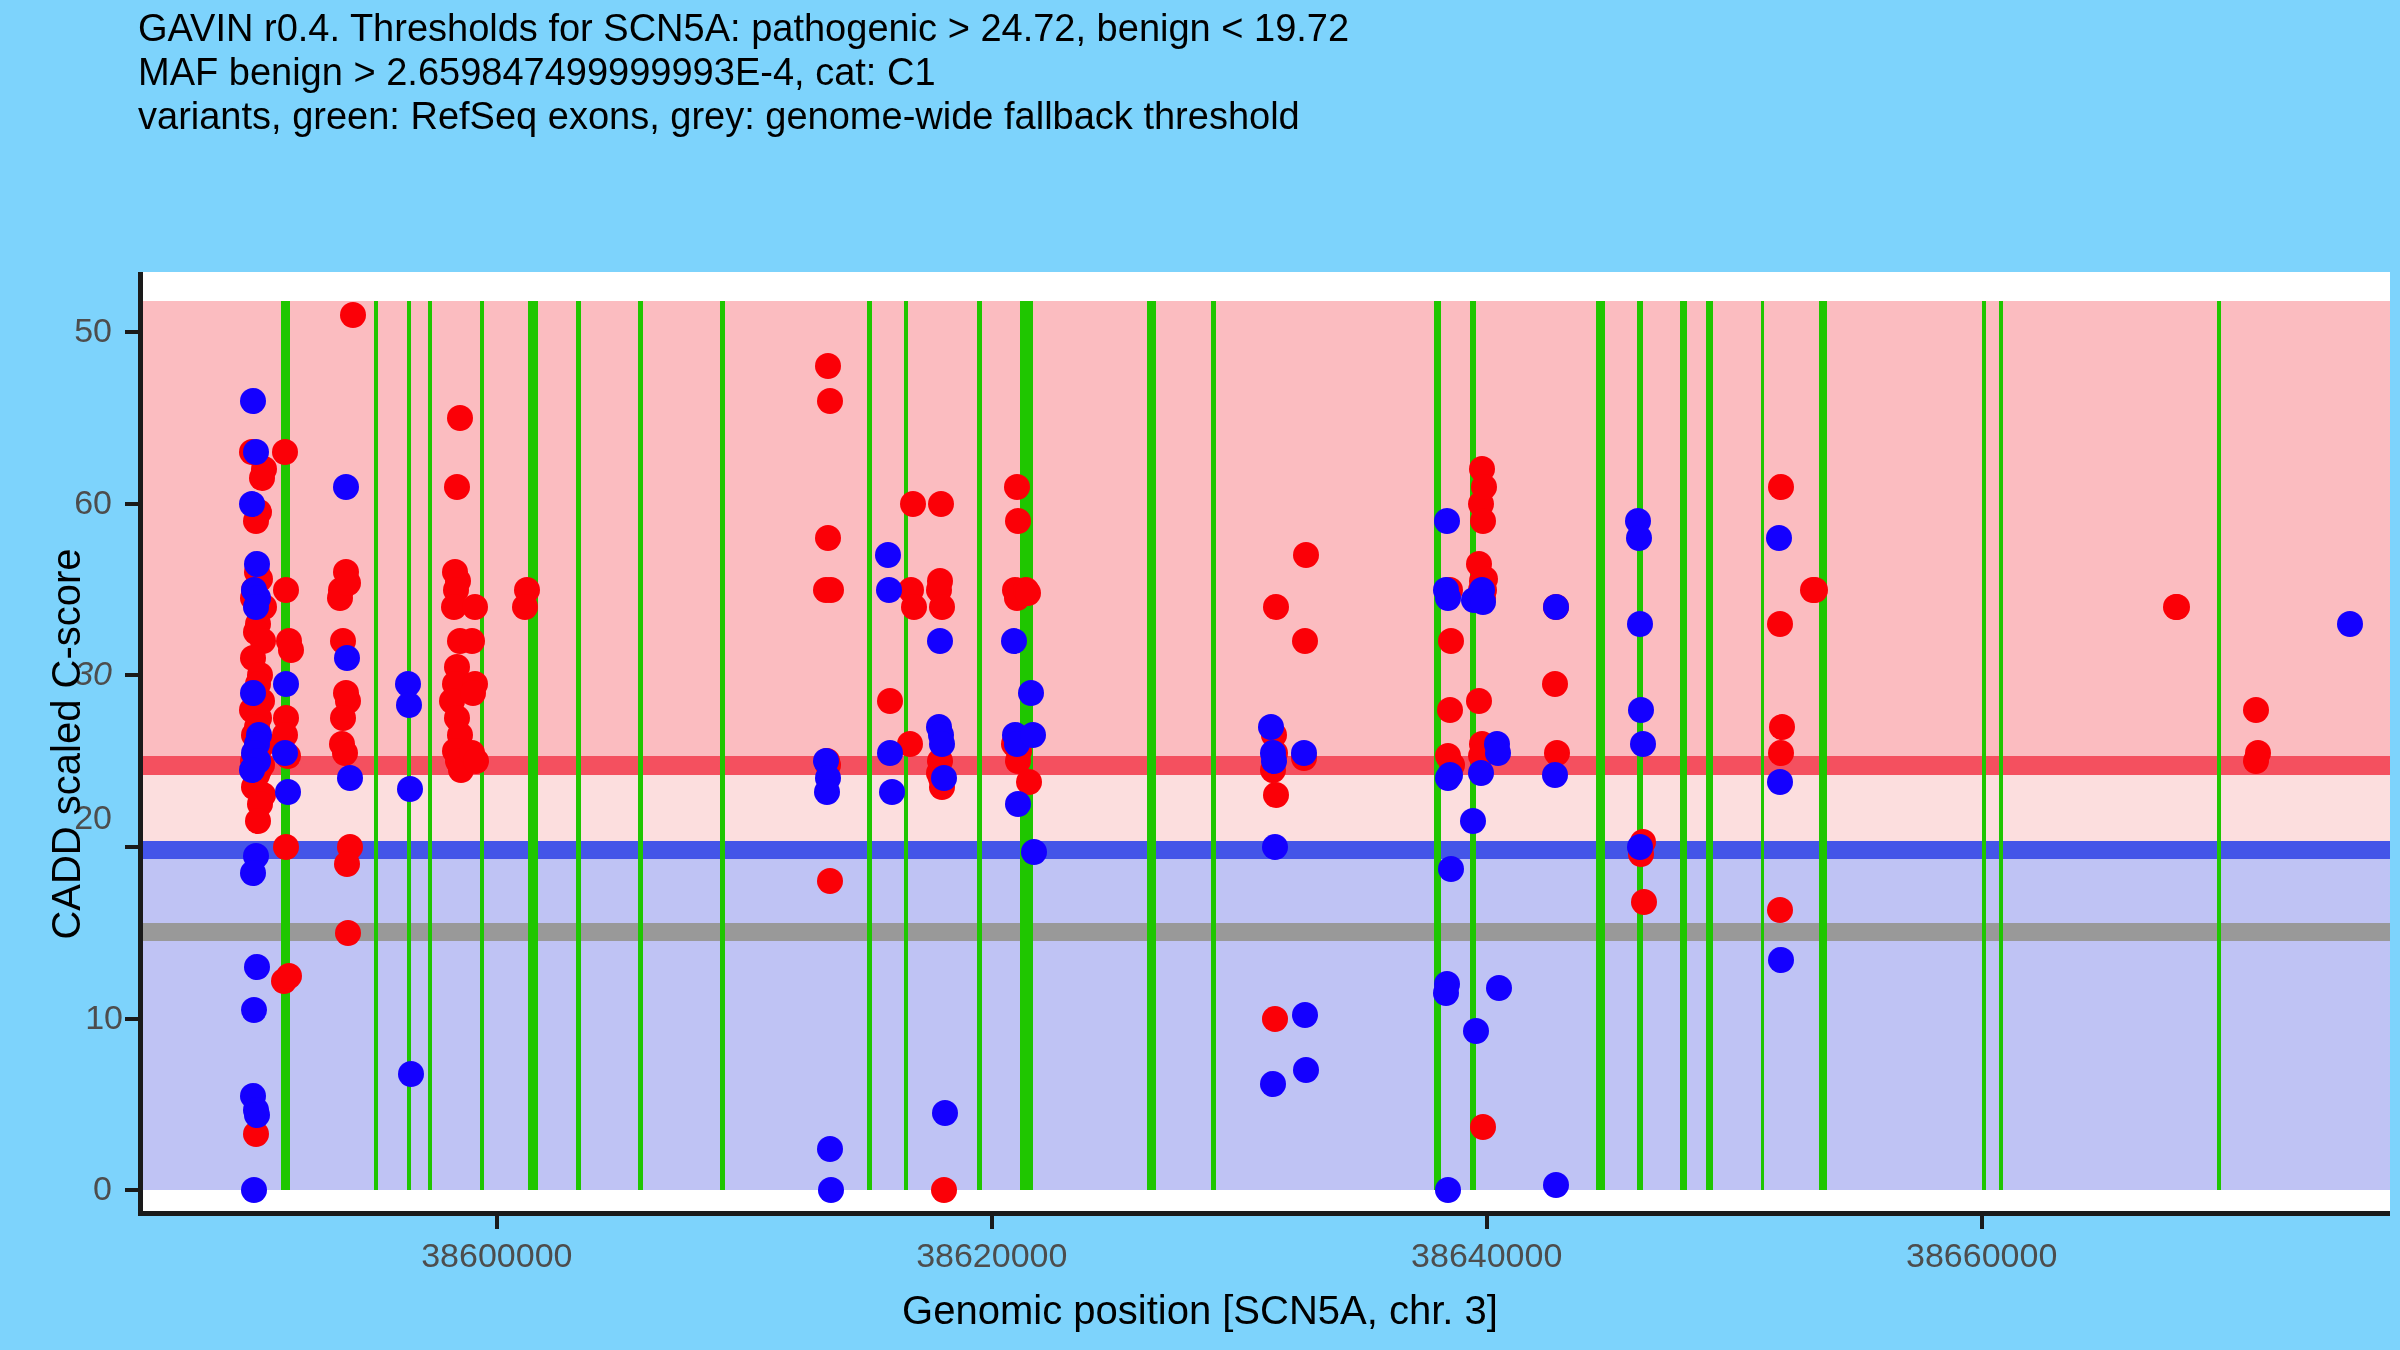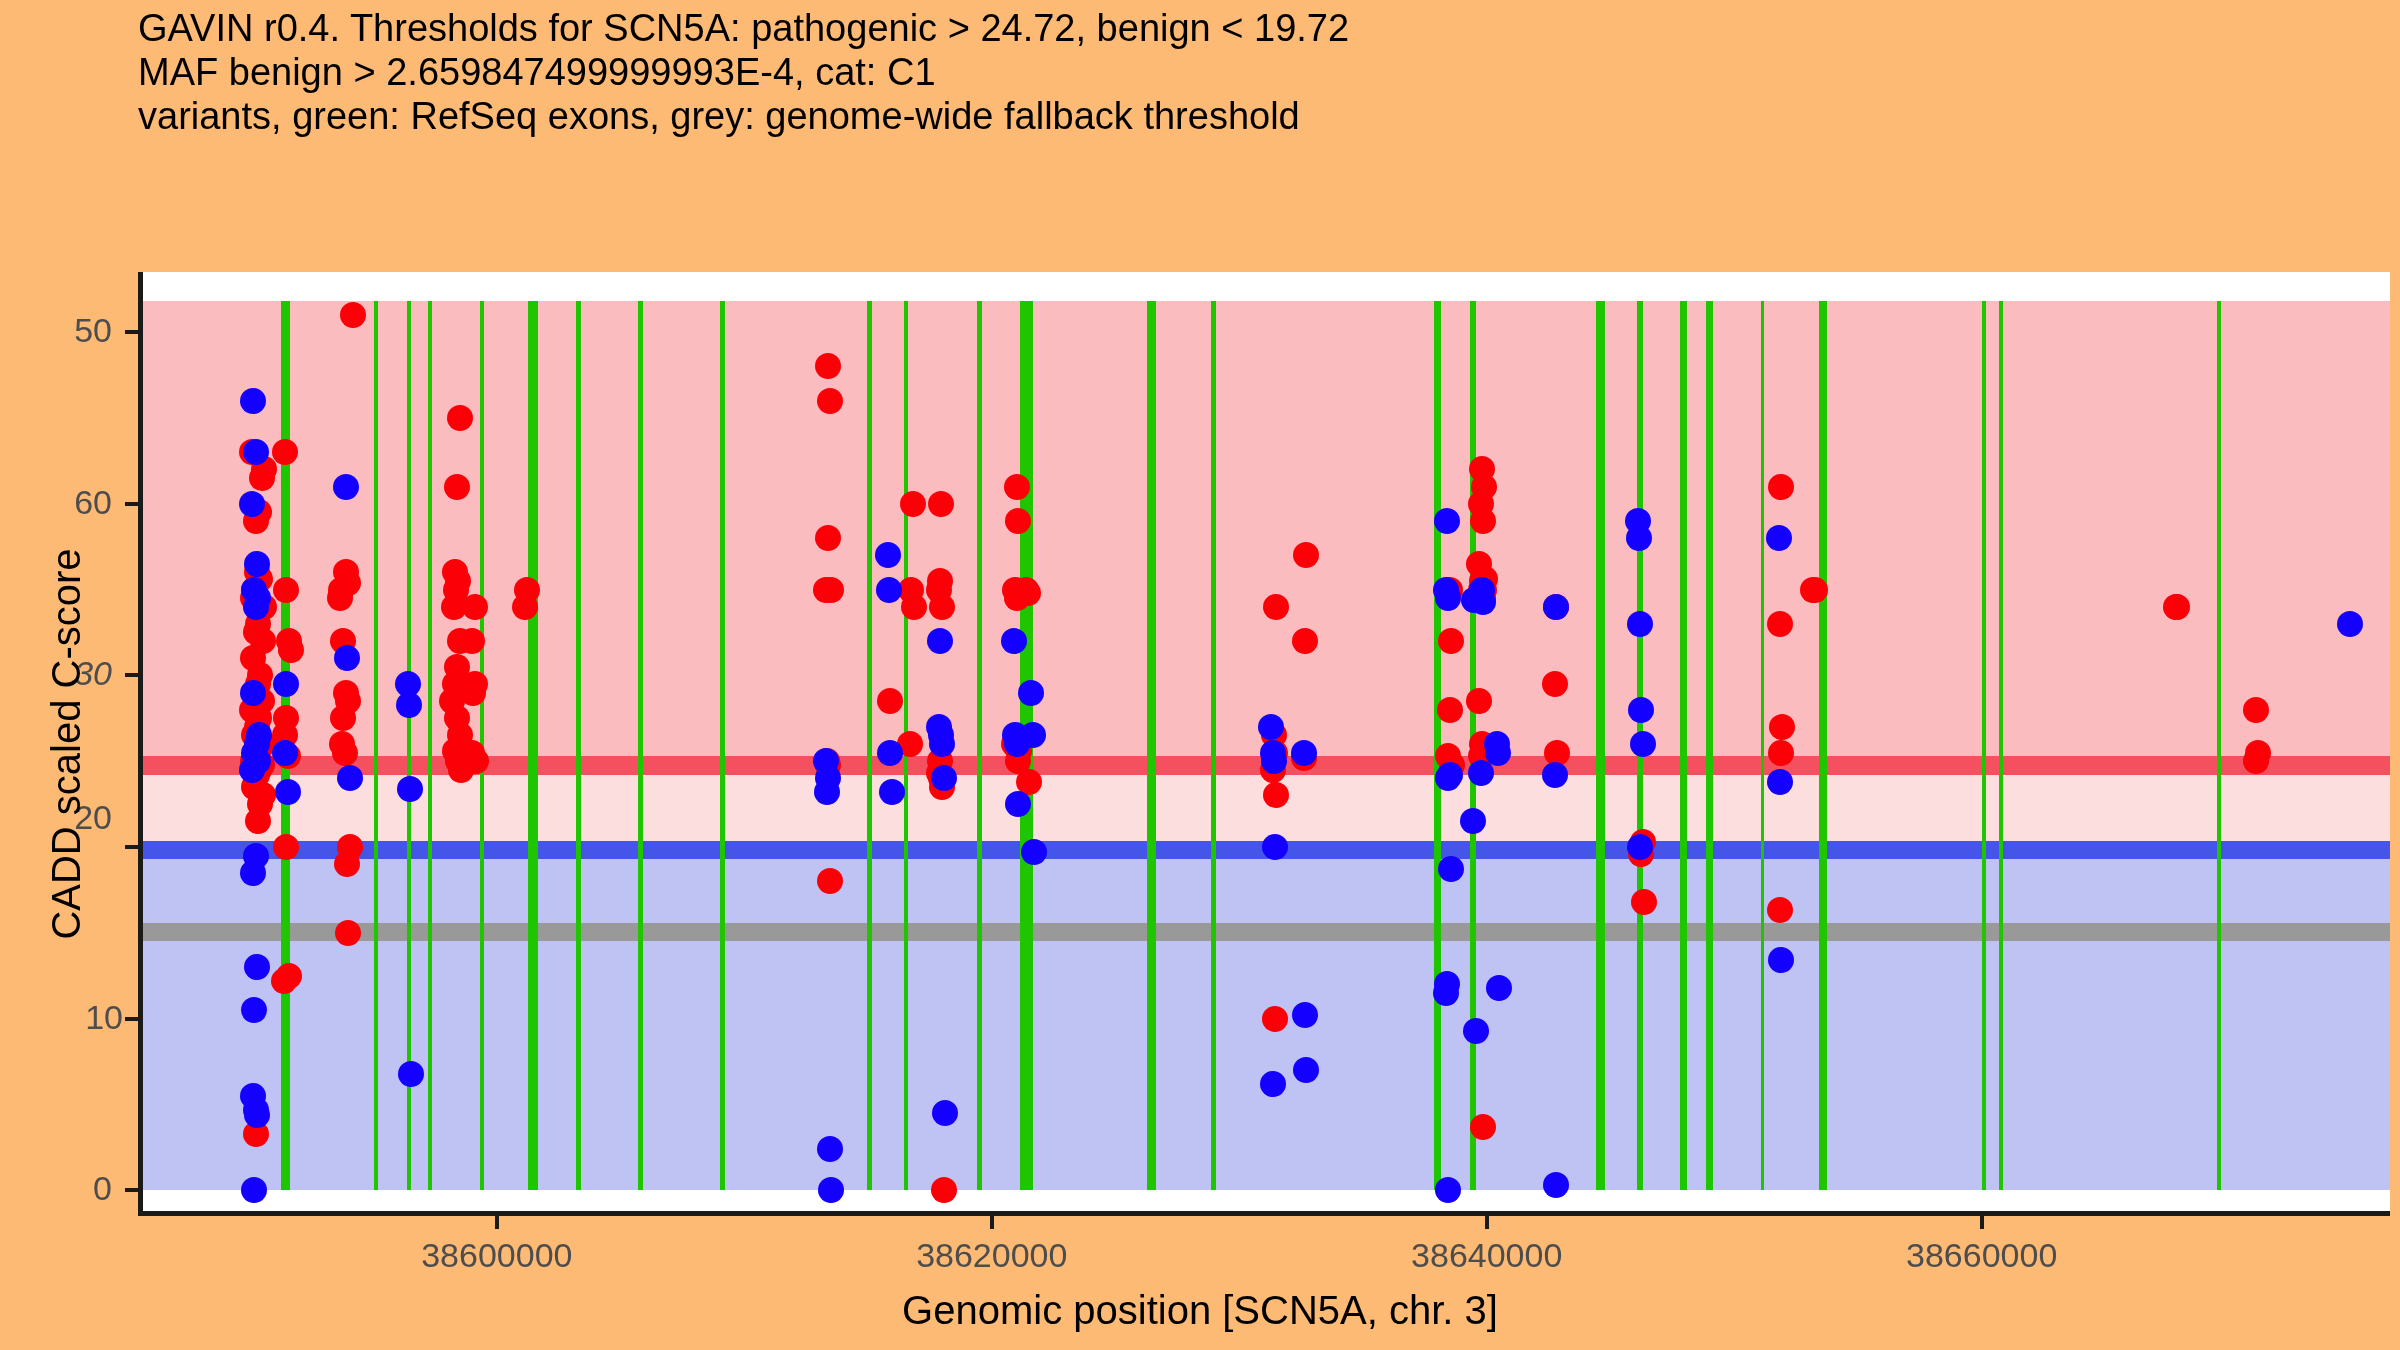--- a/index.html
+++ b/index.html
@@ -1,17 +1,17 @@
 <!DOCTYPE html>
 <html><head>
 <meta charset="utf-8">
 <style>
   html,body{margin:0;padding:0;background:#ffffff;}
   body{width:2400px;height:1350px;font-family:"Liberation Sans",sans-serif;overflow:hidden;}
-  #root{position:relative;width:2400px;height:1350px;background:#fdba74;}
+  #root{position:relative;width:2400px;height:1350px;background:#7dd3fc;}
 
   
   #title-block{position:absolute;left:138px;top:6px;width:2200px;}
   #title-block .tline{
     font-size:38px;line-height:44px;color:#000;white-space:pre;
     font-family:"Liberation Sans",sans-serif;
   }
 
   
   #panel{position:absolute;left:138px;top:272px;width:2252px;height:944px;

